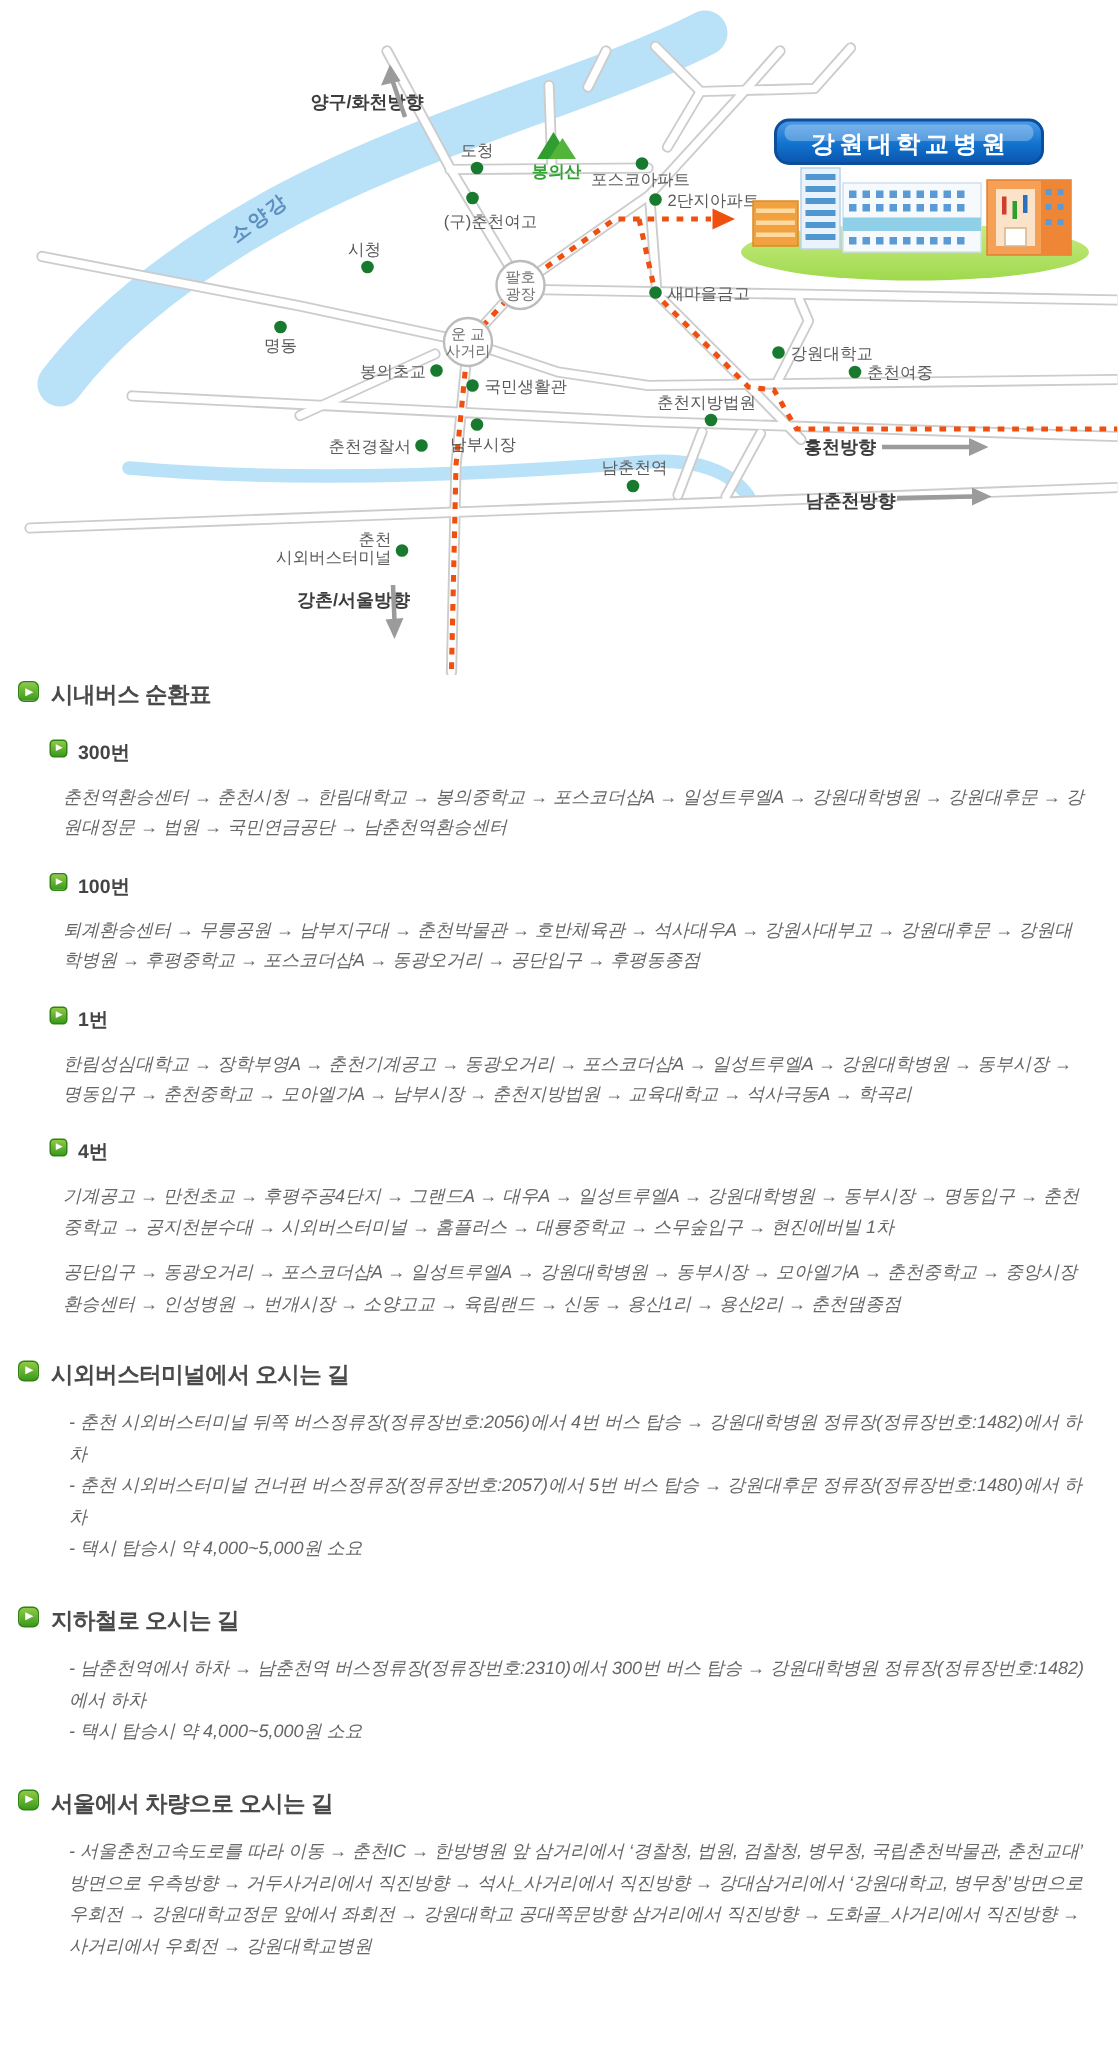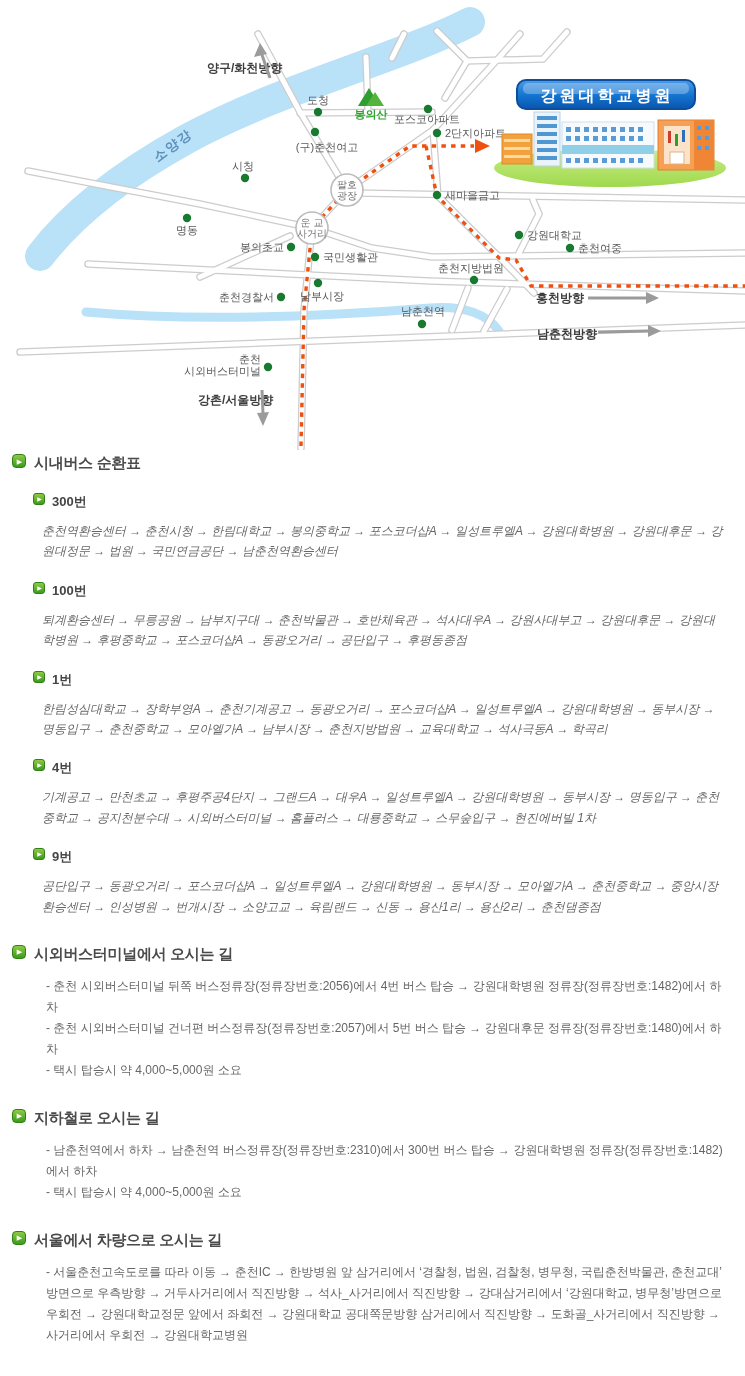--- a/index.html
+++ b/index.html
@@ -32,21 +32,21 @@
     background:linear-gradient(#8fca45,#3c9a1d);border:1px solid #2e8313;
     display:inline-flex;align-items:center;justify-content:center;box-sizing:border-box;}
   .bullet::after{content:"▶";color:#ffffff;font-size:7px;line-height:1;margin-left:1px;}
   .bullet.small{width:12px;height:12px;border-radius:3px;}
   .bullet.small::after{font-size:6px;}
   .sub-head{display:flex;align-items:flex-start;gap:7px;margin:20px 0 0 21px;}
   .sub-head:first-of-type{margin-top:16px;}
   .sub-head h3{margin:0;font-size:13px;font-weight:bold;color:#454545;}
   .route-text{margin:10px 10px 0 30px;font-size:12px;color:#666666;line-height:1.7;font-style:italic;}
   .lines{margin:12px 8px 0 34px;font-size:12px;color:#666666;line-height:1.75;}
-  .lines p{margin:0;}
+  .lines p{margin:0;font-style:italic;}
 </style>
 </head>
 <body>
 
 <div class="page">
 
   <svg class="map" width="745" height="450" viewBox="0 0 745 450" xmlns="http://www.w3.org/2000/svg">
     <defs>
       <linearGradient id="badgeGrad" x1="0" y1="0" x2="0" y2="1">
         <stop offset="0" stop-color="#4d9ce8"></stop>
@@ -296,24 +296,20 @@
         <h3>1번</h3>
       </div>
       <p class="route-text">한림성심대학교 → 장학부영A → 춘천기계공고 → 동광오거리 → 포스코더샵A → 일성트루엘A → 강원대학병원 → 동부시장 → 명동입구 → 춘천중학교 → 모아엘가A → 남부시장 → 춘천지방법원 → 교육대학교 → 석사극동A → 학곡리</p>
 
       <div class="sub-head">
         <span class="bullet small"></span>
         <h3>4번</h3>
       </div>
       <p class="route-text">기계공고 → 만천초교 → 후평주공4단지 → 그랜드A → 대우A → 일성트루엘A → 강원대학병원 → 동부시장 → 명동입구 → 춘천중학교 → 공지천분수대 → 시외버스터미널 → 홈플러스 → 대룡중학교 → 스무숲입구 → 현진에버빌 1차</p>
 
-      <div class="sub-head">
-        <span class="bullet small"></span>
-        <h3>9번</h3>
-      </div>
       <p class="route-text">공단입구 → 동광오거리 → 포스코더샵A → 일성트루엘A → 강원대학병원 → 동부시장 → 모아엘가A → 춘천중학교 → 중앙시장환승센터 → 인성병원 → 번개시장 → 소양고교 → 육림랜드 → 신동 → 용산1리 → 용산2리 → 춘천댐종점</p>
     </div>
 
     <div class="sec">
       <div class="sec-head">
         <span class="bullet"></span>
         <h2>시외버스터미널에서 오시는 길</h2>
       </div>
       <div class="lines">
         <p>- 춘천 시외버스터미널 뒤쪽 버스정류장(정류장번호:2056)에서 4번 버스 탑승 → 강원대학병원 정류장(정류장번호:1482)에서 하차</p>

